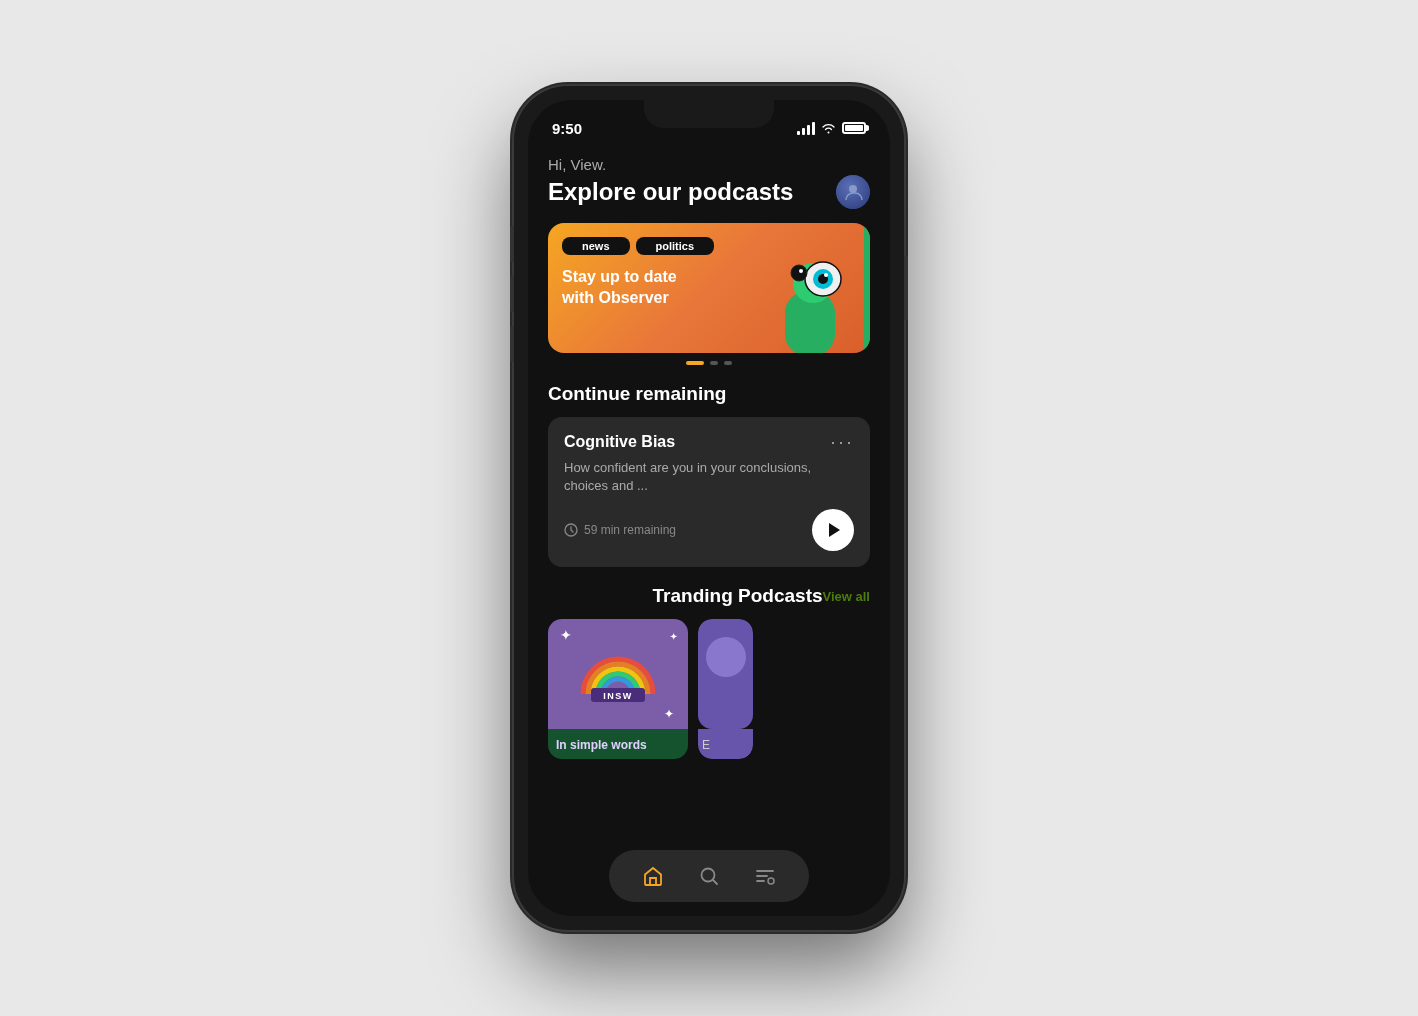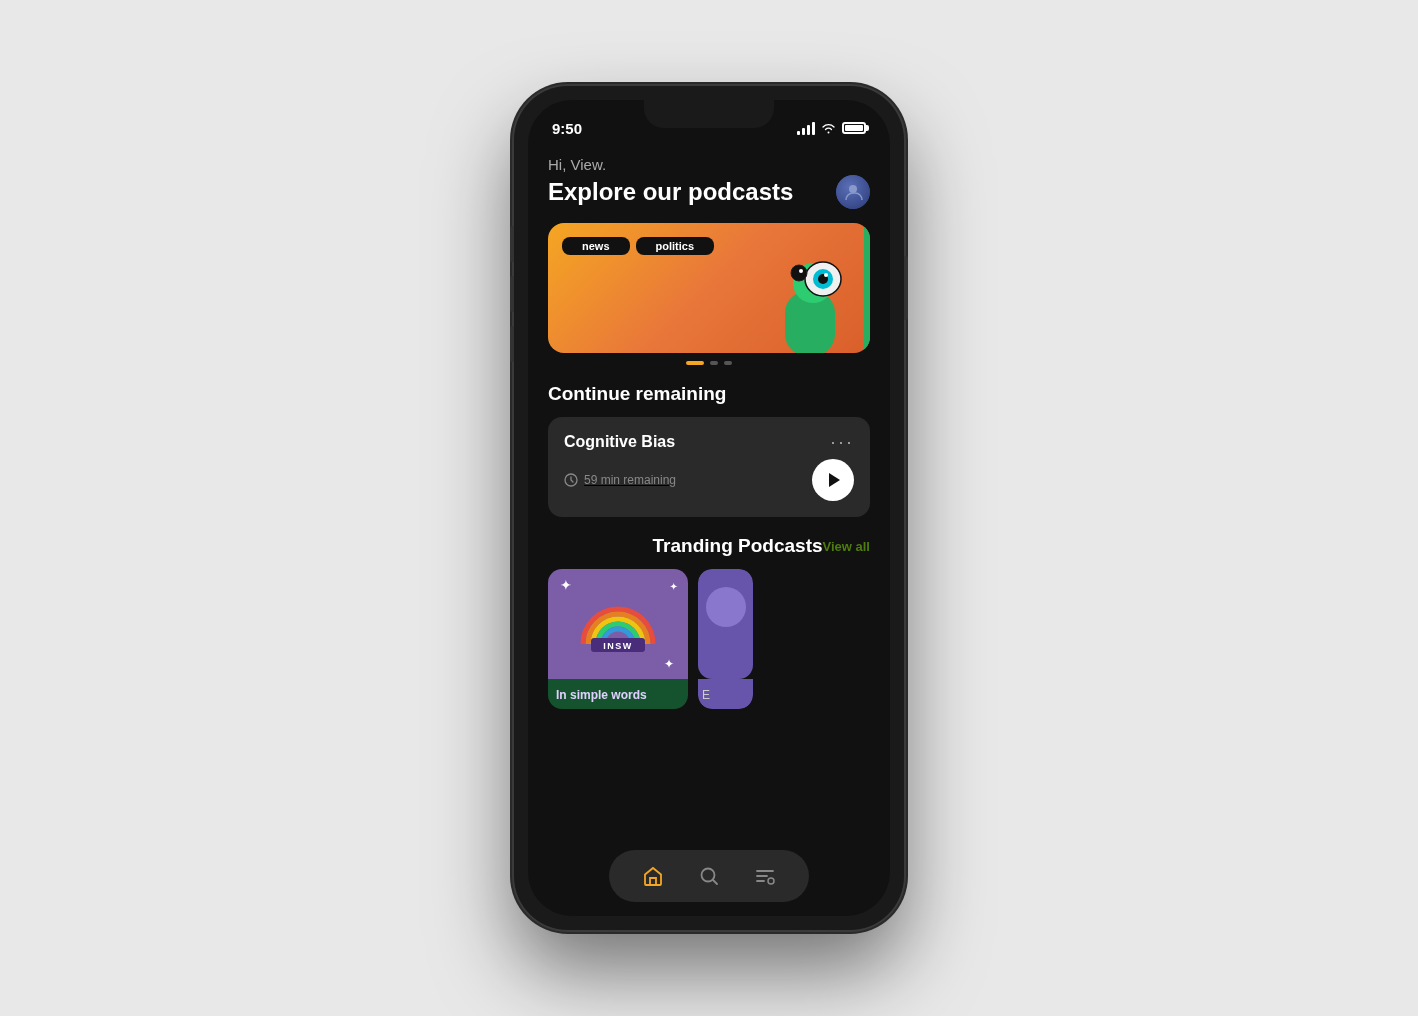--- a/index.html
+++ b/index.html
@@ -303,21 +303,20 @@
     }
     .podcast-desc {
       color: #aaa;
       font-size: 13px;
       line-height: 1.4;
       margin-bottom: 14px;
     }
     .listening-footer {
       display: flex;
       justify-content: space-between;
-      text-decoration: underline;
     }
     .time-remaining {
       display: flex;
       align-items: center;
       gap: 6px;
       color: #888;
       font-size: 12px;
     }
     .clock-icon-svg {
       width: 14px;
@@ -480,20 +479,24 @@
           </div>
 
           <div class="featured-card">
             <div class="featured-bg"></div>
             <div class="featured-content">
               <div class="featured-text-area">
                 <div class="tag-row">
                   <span class="tag">news</span>
                   <span class="tag">politics</span>
                 </div>
+                <div class="featured-tagline">
+                  <span>Stay up to date</span><br>
+                  <span>with Observer</span>
+                </div>
               </div>
               <div class="featured-illustration">
 
                 <svg width="110" height="130" viewBox="0 0 110 130">
 
                   <rect x="30" y="68" width="50" height="65" rx="22" fill="#27ae60"></rect>
 
                   <circle cx="58" cy="60" r="20" fill="#2ecc71"></circle>
 
                   <ellipse cx="68" cy="56" rx="18" ry="17" fill="#f0f0f0" stroke="#111" stroke-width="1.5"></ellipse>
@@ -518,20 +521,21 @@
             <div class="dot inactive"></div>
             <div class="dot inactive"></div>
           </div>
 
           <div class="section-title">Continue remaining</div>
           <div class="listening-card">
             <div class="listening-header">
               <span class="podcast-title-text">Cognitive Bias</span>
               <span class="more-dots">···</span>
             </div>
+            <div class="podcast-desc">How confident are you in your conclusions, choices and ...</div>
             <div class="listening-footer">
               <div class="time-remaining">
                 <svg class="clock-icon-svg" viewBox="0 0 14 14" fill="none">
                   <circle cx="7" cy="7" r="6" stroke="#888" stroke-width="1.3"></circle>
                   <path d="M7 4v3l2 2" stroke="#888" stroke-width="1.3" stroke-linecap="round"></path>
                 </svg>
                 <span>59 min remaining</span>
               </div>
               <div class="play-btn">
                 <div class="play-triangle"></div>

